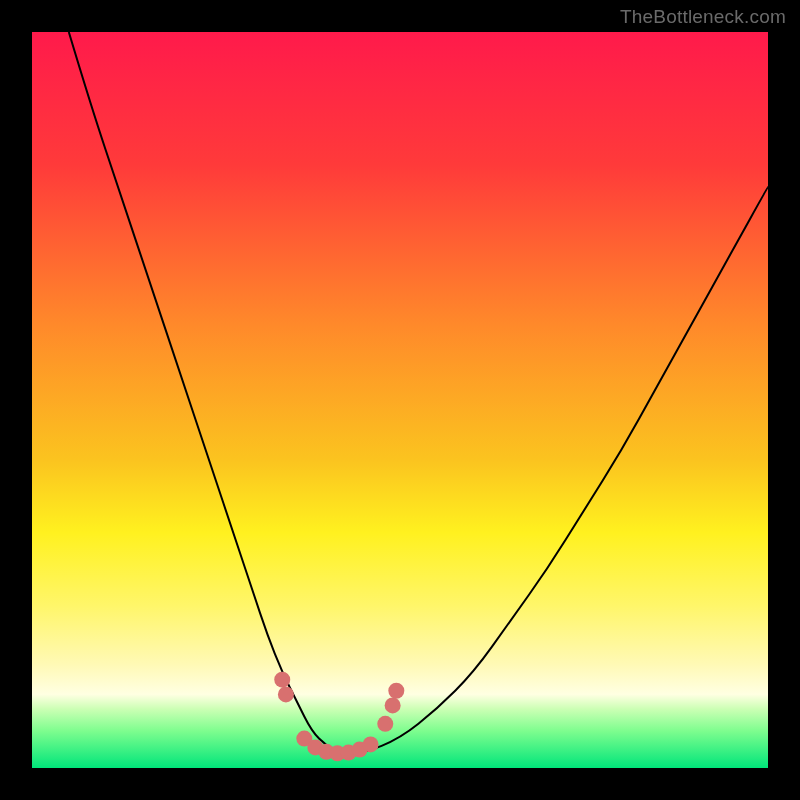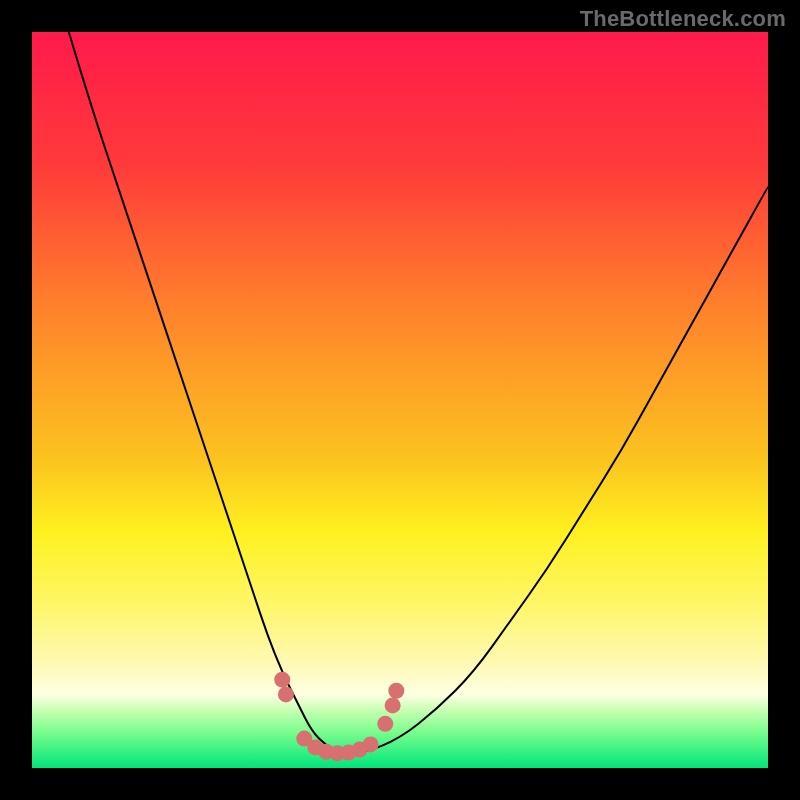--- a/index.html
+++ b/index.html
@@ -22,22 +22,22 @@
     top: 32px;
     width: 736px;
     height: 736px;
     overflow: hidden;
   }
   .watermark {
     position: absolute;
     top: 6px;
     right: 14px;
     color: #6a6a6a;
-    font-size: 22px;
-    font-weight: 700;
+    font-size: 19px;
+    font-weight: 400;
     letter-spacing: 0.2px;
   }
 </style>
 </head>
 <body>
 
 <div class="frame">
 
   <div class="watermark">TheBottleneck.com</div>
 

